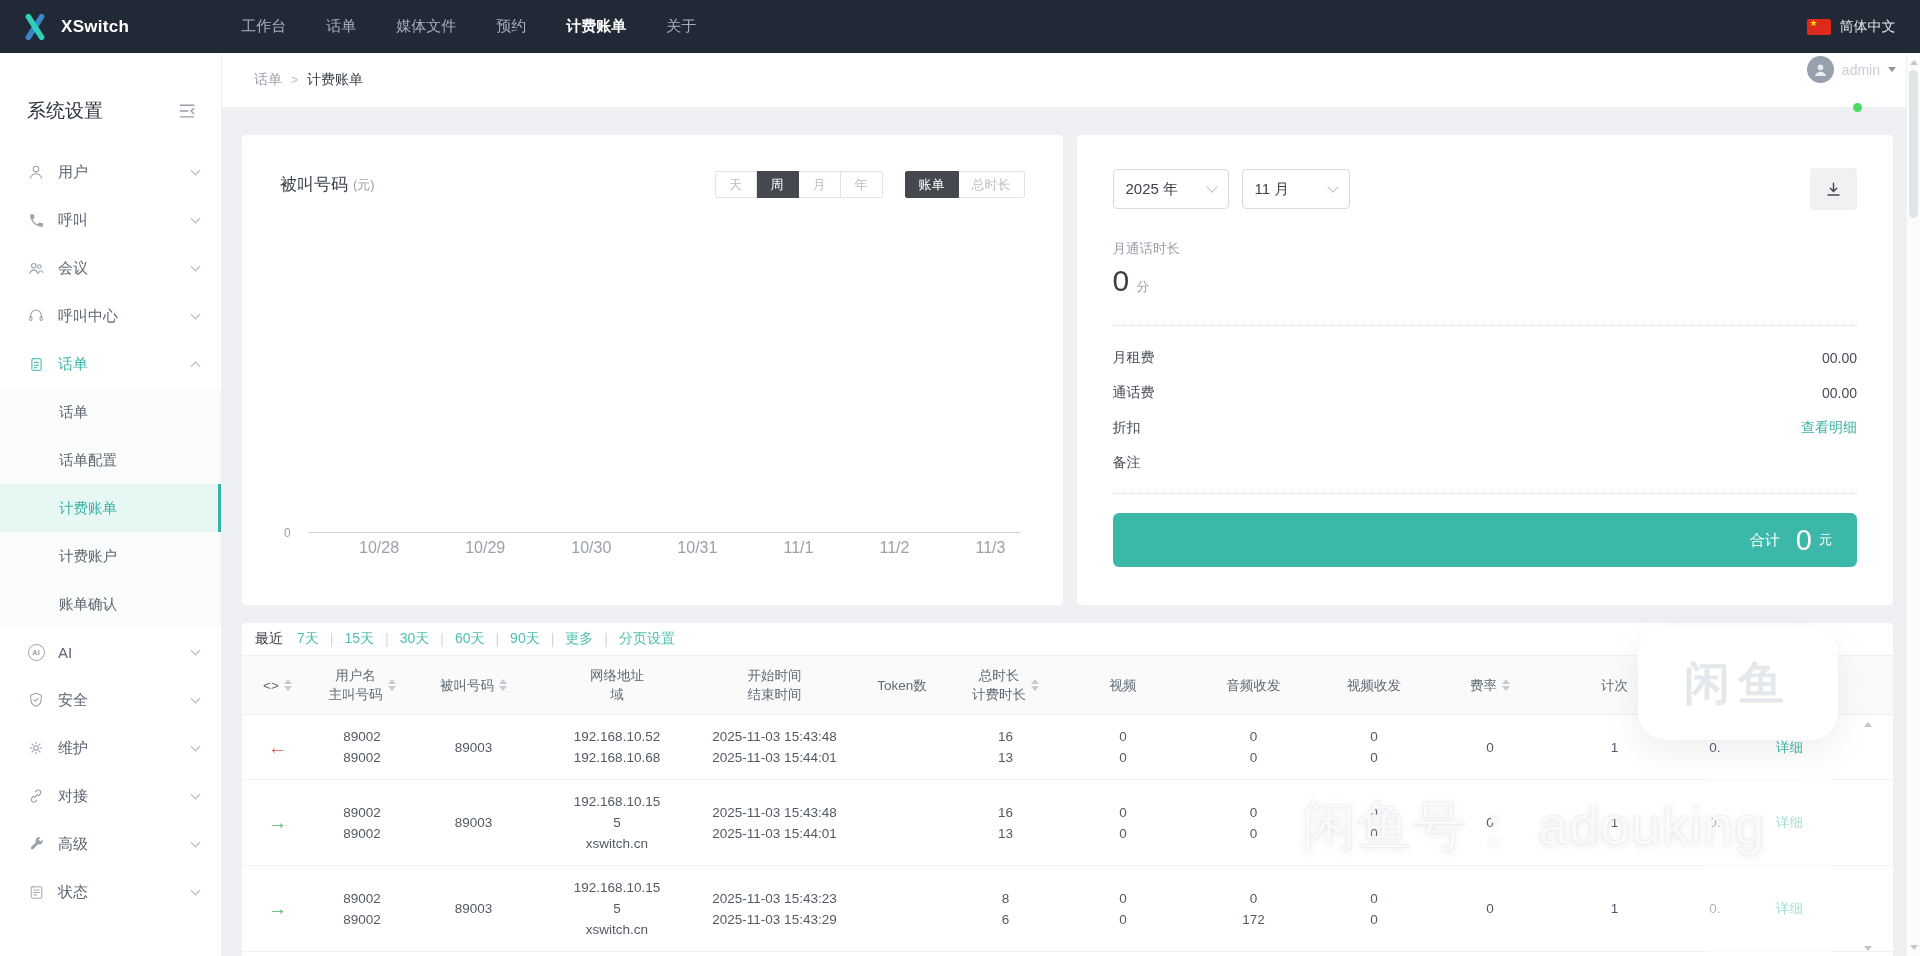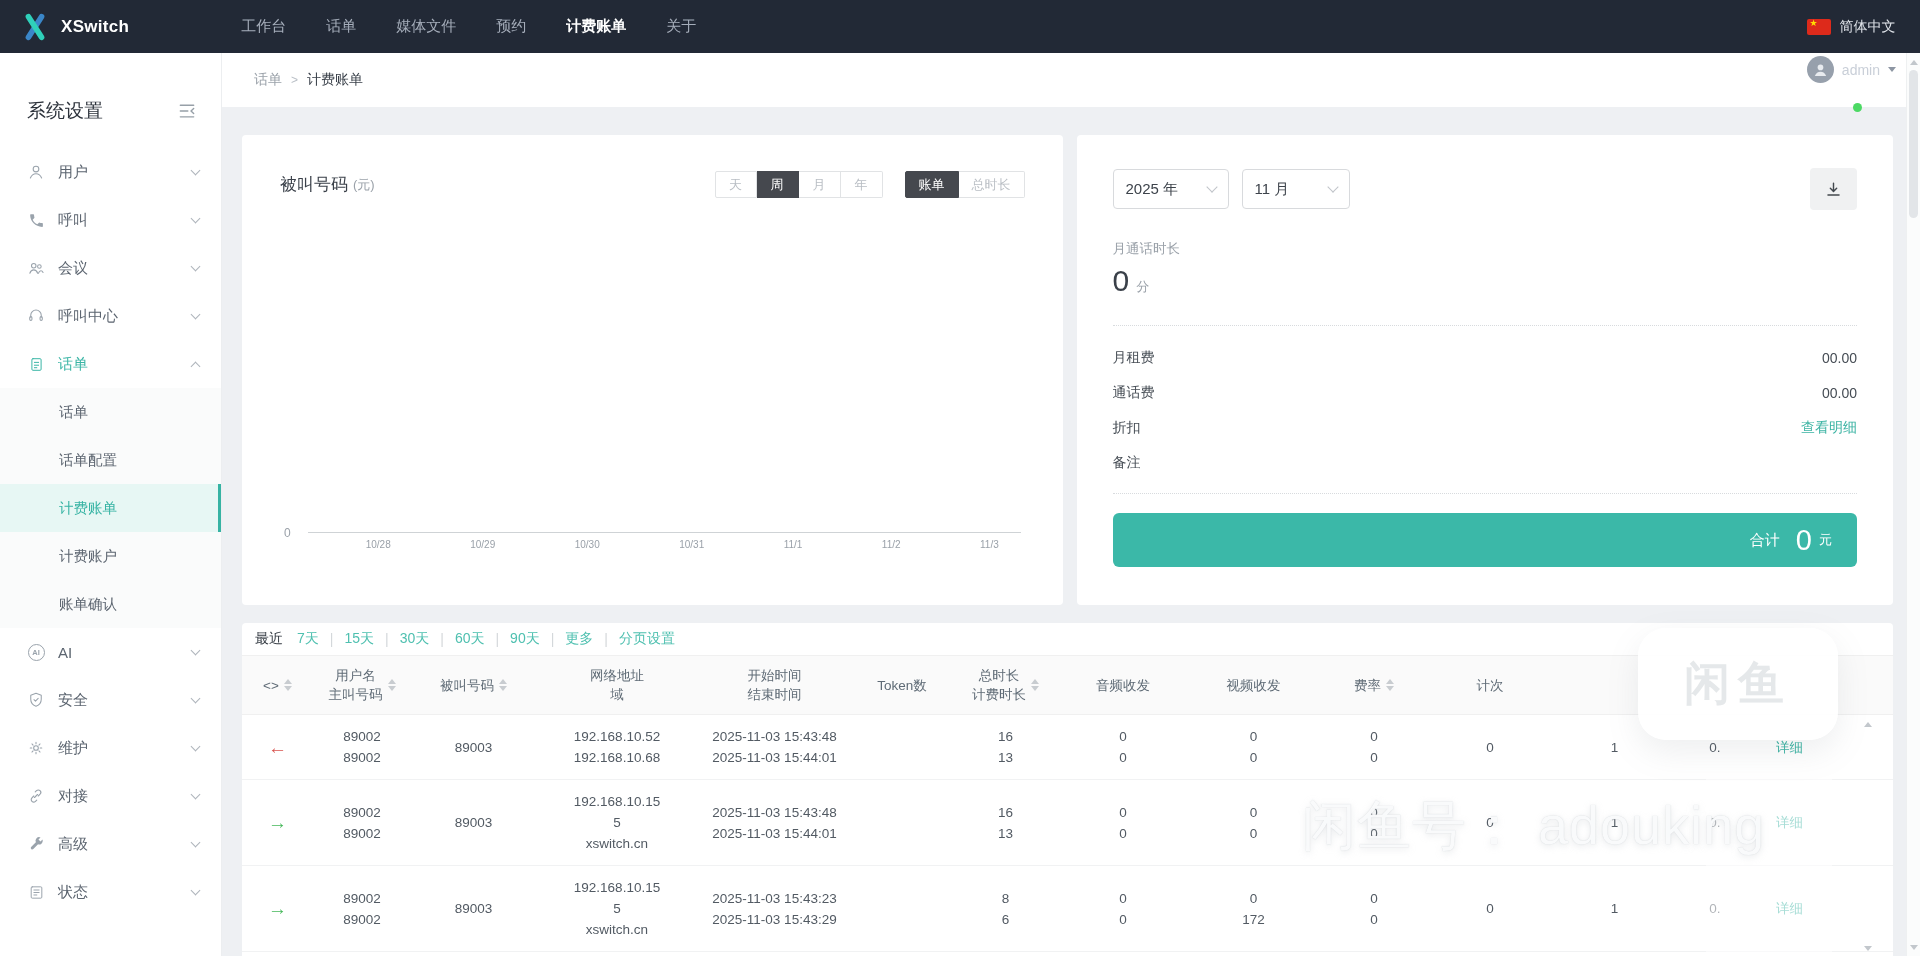--- a/index.html
+++ b/index.html
@@ -73,21 +73,21 @@
   .chart-unit { font-size: 13px; color: #9aa1a9; margin-left: 5px; }
   .tab-groups { margin-left: auto; display: flex; gap: 22px; }
   .tab-group { display: inline-flex; }
   .tab-btn { min-width: 42px; padding: 0 13px; height: 27px; line-height: 25px; text-align: center; font-size: 13px; color: #b9bec4; background: #fff; border: 1px solid #e1e3e5; border-left: none; cursor: pointer; }
   .tab-btn:first-child { border-left: 1px solid #e1e3e5; border-radius: 2px 0 0 2px; }
   .tab-btn:last-child { border-radius: 0 2px 2px 0; }
   .tab-btn.active { background: #45484e; border-color: #45484e; color: #fff; }
   .chart-area { position: absolute; left: 66px; right: 42px; top: 120px; bottom: 72px; border-bottom: 1px solid #cfd3d6; }
   .y-zero { position: absolute; left: -24px; bottom: -8px; font-size: 12px; color: #9aa1a9; }
   .x-ticks { position: absolute; left: 0; right: 0; top: 100%; display: flex; justify-content: space-around; margin-top: 7px; }
-  .x-tick { font-size: 10px; color: #9aa1a9; margin-left: 36px; }
+  .x-tick { font-size: 16px; color: #9aa1a9; margin-left: 36px; }
 
   
   .summary-card { flex: 1; height: 470px; padding: 33px 36px; position: relative; }
   .sum-top { display: flex; align-items: center; }
   .select { height: 40px; border: 1px solid #d8dadd; border-radius: 4px; display: flex; align-items: center; justify-content: space-between; padding: 0 12px; font-size: 15px; color: #3d434b; background: #fff; cursor: pointer; }
   .select.year { width: 116px; }
   .select.month { width: 108px; margin-left: 13px; }
   .sel-chev { width: 8px; height: 8px; border-right: 1.3px solid #c0c4c9; border-bottom: 1.3px solid #c0c4c9; transform: rotate(45deg); margin-top: -4px; }
   .download-btn { margin-left: auto; width: 47px; height: 42px; background: #f0f1f2; border-radius: 4px; display: flex; align-items: center; justify-content: center; cursor: pointer; }
   .download-btn svg { width: 19px; height: 19px; color: #43484e; }
@@ -493,20 +493,25 @@
               <div>总时长</div>
               <div>计费时长</div>
             </div>
             <span class="sorter">
               <span class="car-up"></span>
               <span class="car-dn"></span>
             </span>
           </div>
           <div class="th">
             <div class="th-lines">
+              <div>视频</div>
+            </div>
+          </div>
+          <div class="th">
+            <div class="th-lines">
               <div>音频收发</div>
             </div>
           </div>
           <div class="th">
             <div class="th-lines">
               <div>视频收发</div>
             </div>
           </div>
           <div class="th">
             <div class="th-lines">

